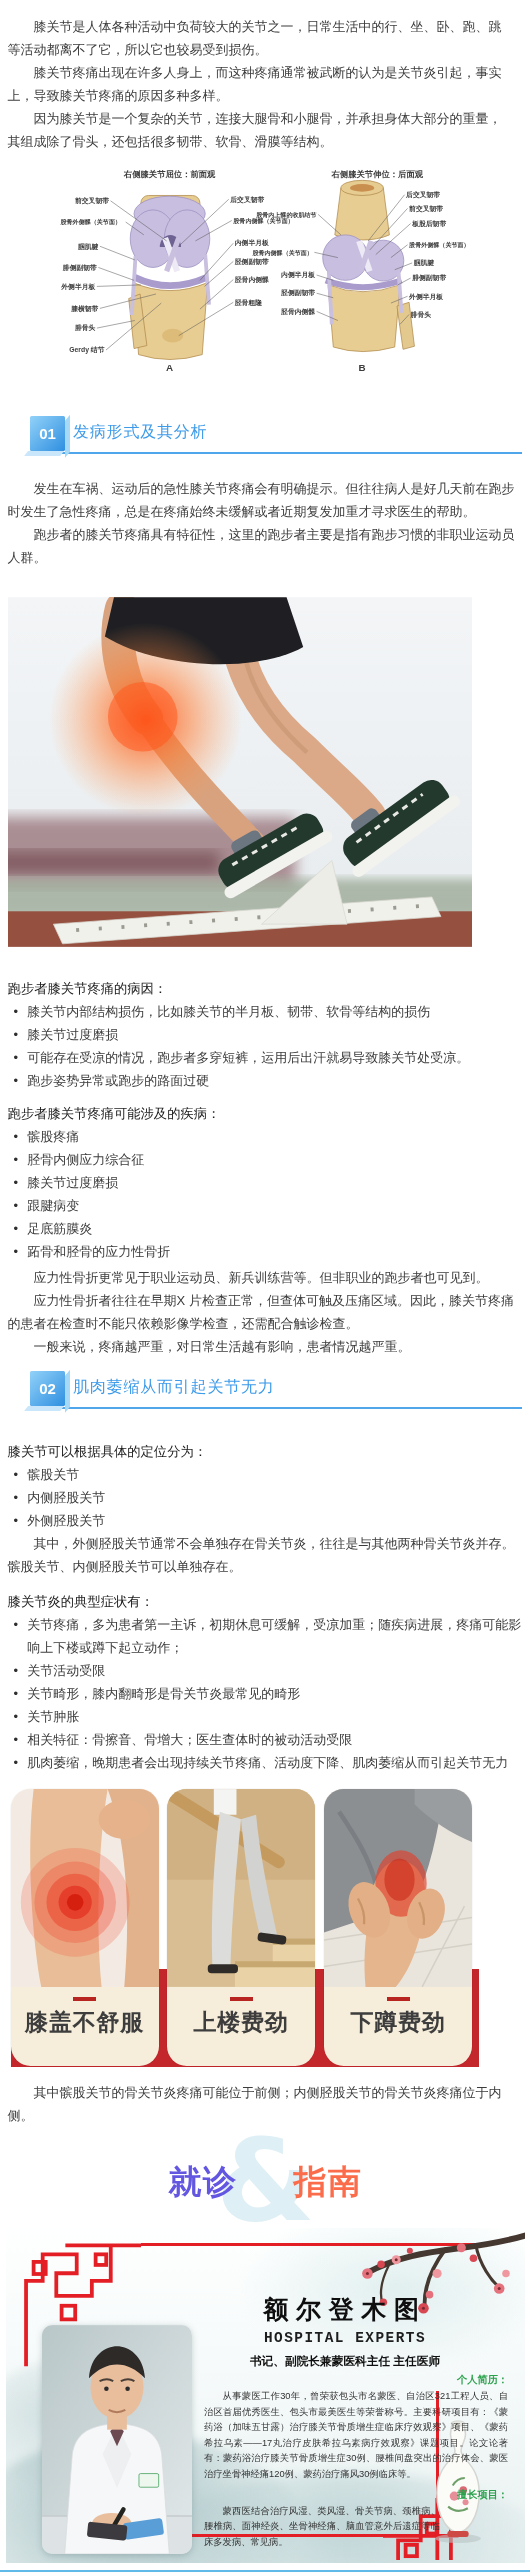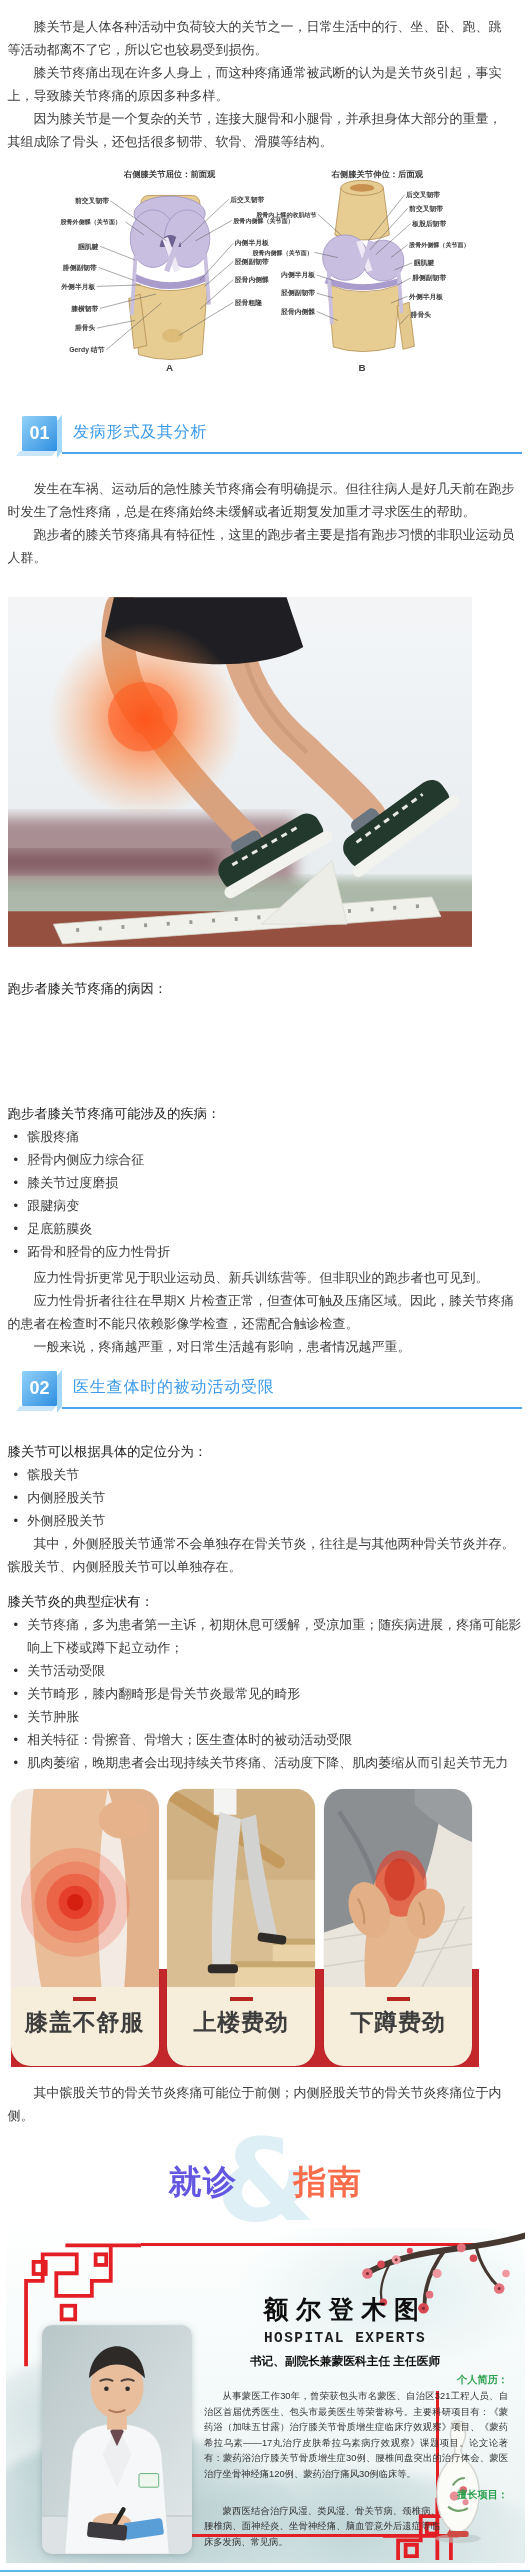--- a/index.html
+++ b/index.html
@@ -8,22 +8,22 @@
   .abs{position:absolute}
   p{margin:0}
   .para{font-size:13px;line-height:23px;text-indent:2em;color:#3c3c3c}
   .bold-h{font-size:13.3px;line-height:23px;font-weight:normal;color:#1b1b1b}
   ul.dotlist{margin:0;padding:0;list-style:none}
   ul.dotlist li{position:relative;padding-left:19.7px;font-size:13px;line-height:23px;color:#3c3c3c}
   ul.dotlist li::before{content:"•";position:absolute;left:6px;top:0;color:#2e2e2e}
 
   
   .sec{position:absolute;left:18px;right:9px;height:45px}
-  .sec .num{position:absolute;left:4px;top:0;width:35px;height:35px;border-radius:1.5px;
-            background:linear-gradient(135deg,#92D2F9,#2F8FE0);color:#fff;font-size:18px;font-weight:bold;
+  .sec .num{position:absolute;left:12px;top:0;width:35px;height:35px;border-radius:1.5px;
+            background:linear-gradient(135deg,#92D2F9,#2F8FE0);color:#fff;font-size:15px;font-weight:bold;
             display:flex;align-items:center;justify-content:center;z-index:2}
   .sec .num::after{content:"";position:absolute;left:-3.8px;right:3px;bottom:-5.3px;height:5.3px;background:#C9E6FB;transform:skewX(-38deg)}
   .sec .num::before{content:"";position:absolute;top:2.3px;bottom:-4.5px;right:-4.5px;width:4.5px;background:#A6D8F7;transform:skewY(-50deg)}
   .sec .t{position:absolute;left:55px;top:6px;font-size:16px;color:#3E9BE9;letter-spacing:0.8px}
   .sec .rule{position:absolute;left:44px;right:0;top:36px;height:1.5px;background:#4FA6EA}
 
   .anatomy{position:absolute;top:165px;left:59px;width:413px;height:211px}
   .anatomy text{fill:#3d3d3d;font-weight:bold}
   .anatomy .lead{stroke:#5a5a5a;stroke-width:.7}
 
@@ -236,20 +236,26 @@
     <rect x="458" y="276" width="40" height="28" rx="8" fill="#6C7680"></rect>
     <rect x="430" y="290" width="158" height="46" rx="18" fill="#24392E"></rect>
     <rect x="424" y="326" width="172" height="16" rx="8" fill="#F2F2EE"></rect>
     <line x1="452" y1="302" x2="560" y2="302" stroke="#E8E8E4" stroke-width="4" stroke-dasharray="8 7"></line>
   </g>
 </svg>
 </div>
 
 <div class="abs" style="top:977px;left:7.6px;right:8.3px">
   <div class="bold-h">跑步者膝关节疼痛的病因：</div>
+  <ul class="dotlist">
+    <li>膝关节内部结构损伤，比如膝关节的半月板、韧带、软骨等结构的损伤</li>
+    <li>膝关节过度磨损</li>
+    <li>可能存在受凉的情况，跑步者多穿短裤，运用后出汗就易导致膝关节处受凉。</li>
+    <li>跑步姿势异常或跑步的路面过硬</li>
+  </ul>
 </div>
 
 <div class="abs" style="top:1102px;left:7.6px;right:8.3px">
   <div class="bold-h">跑步者膝关节疼痛可能涉及的疾病：</div>
   <ul class="dotlist">
     <li>髌股疼痛</li>
     <li>胫骨内侧应力综合征</li>
     <li>膝关节过度磨损</li>
     <li>跟腱病变</li>
     <li>足底筋膜炎</li>
@@ -258,21 +264,21 @@
 </div>
 
 <div class="abs" style="top:1266px;left:7.6px;right:8.3px">
   <p class="para">应力性骨折更常见于职业运动员、新兵训练营等。但非职业的跑步者也可见到。</p>
   <p class="para">应力性骨折者往往在早期X 片检查正常，但查体可触及压痛区域。因此，膝关节疼痛的患者在检查时不能只依赖影像学检查，还需配合触诊检查。</p>
   <p class="para">一般来说，疼痛越严重，对日常生活越有影响，患者情况越严重。</p>
 </div>
 
 <div class="sec" style="top:1371px">
   <div class="num">02</div>
-  <div class="t">医生查体时的被动活动受限</div>
+  <div class="t">肌肉萎缩从而引起关节无力</div>
   <div class="rule"></div>
 </div>
 
 <div class="abs" style="top:1440px;left:7.6px;right:8.3px">
   <div class="bold-h">膝关节可以根据具体的定位分为：</div>
   <ul class="dotlist">
     <li>髌股关节</li>
     <li>内侧胫股关节</li>
     <li>外侧胫股关节</li>
   </ul>

